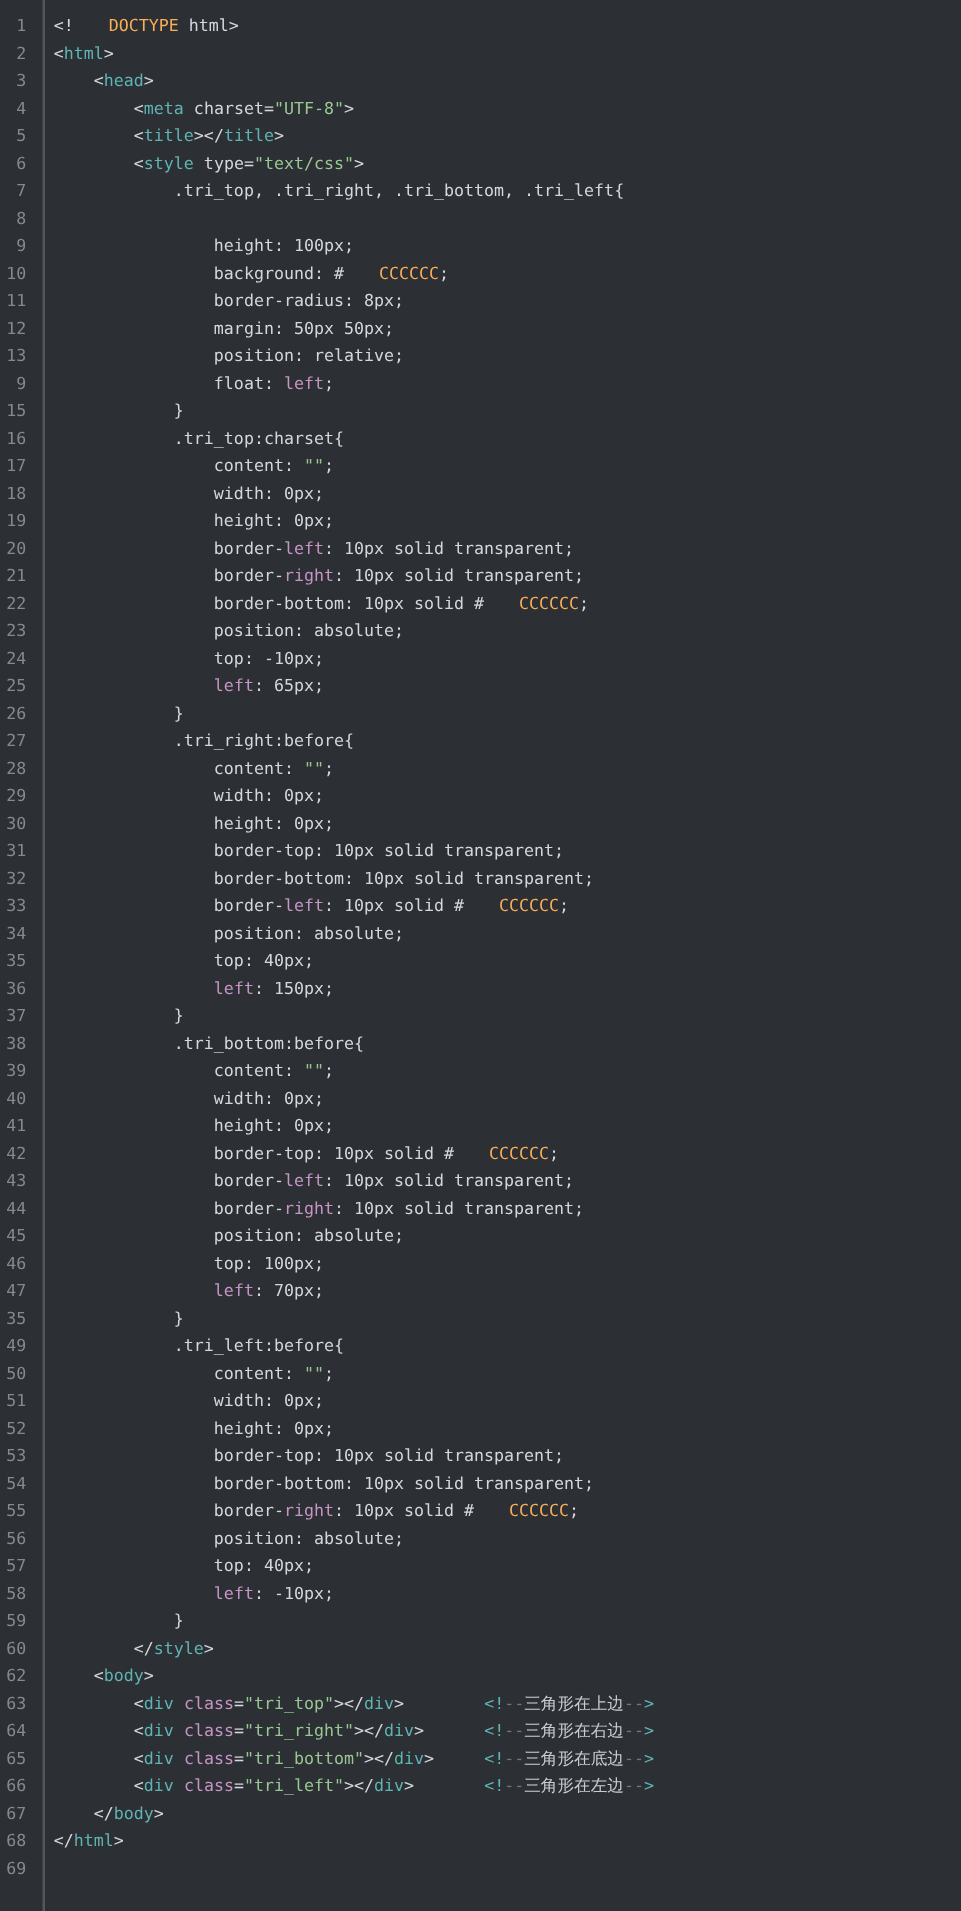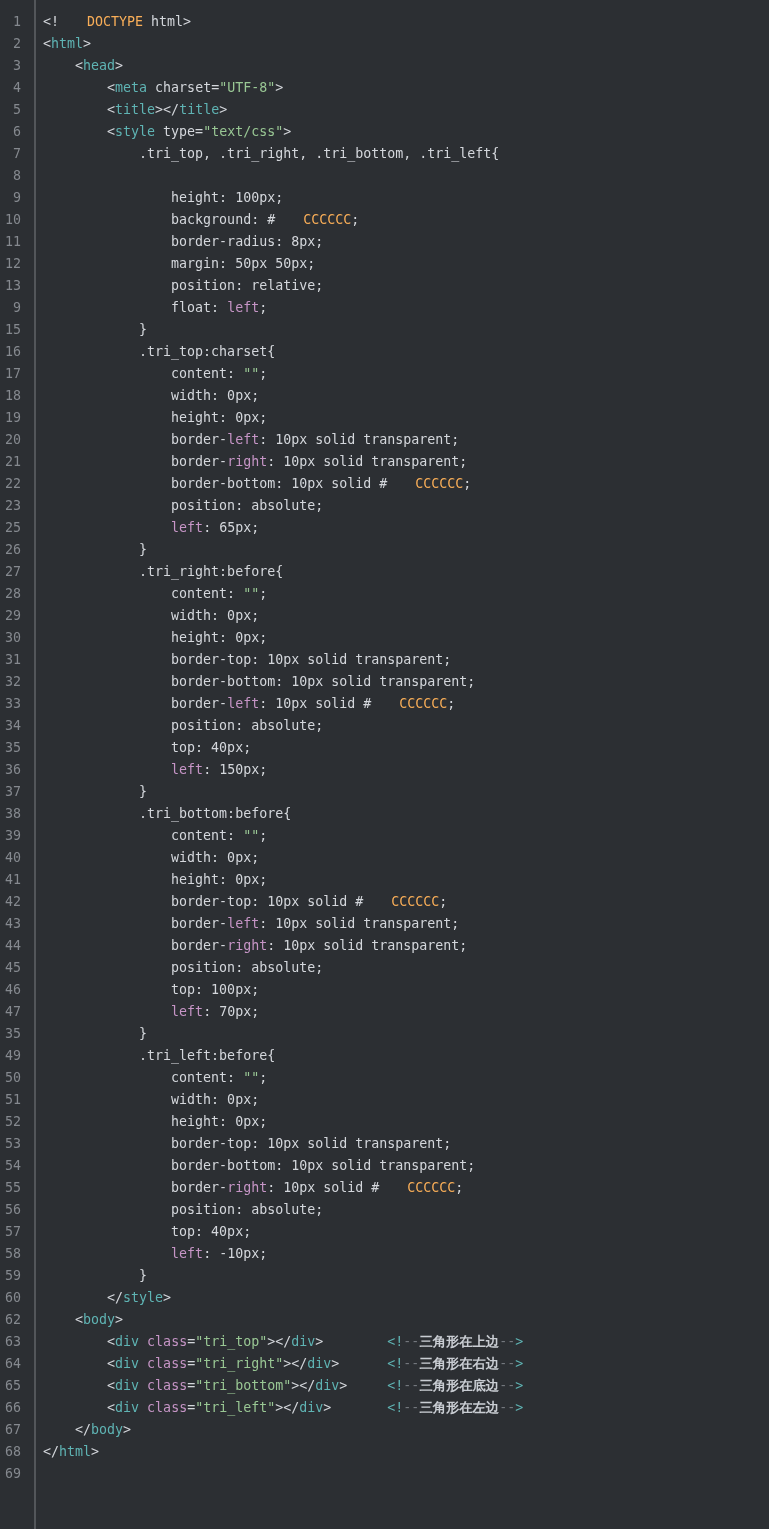--- a/index.html
+++ b/index.html
@@ -34,21 +34,21 @@
     padding-right: 13px;
     color: var(--c-ln, #85898f);
   }
   .code { margin-left: 9px; }
   .tok.w    { color: var(--c-default, #d4d7dc); }
   .tok.tag  { color: var(--c-tag, #5fb4b4); }
   .tok.str  { color: var(--c-string, #99c794); }
   .tok.orn  { color: var(--c-orange, #f9ae58); padding-left: 28px; }
   .tok.pur  { color: var(--c-purple, #c695c6); }
   .tok.cmt  { color: var(--c-comment-dash, #73777d); }
-  .tok.cmtx { color: var(--c-comment-text, #c9cdd3); font-weight: bold; }
+  .tok.cmtx { color: var(--c-comment-text, #c9cdd3); }
 </style>
 </head>
 <body>
 
 <div class="editor">
   <div class="gutter-divider"></div>
   <div id="lines-container">
       <div class="line"><span class="ln">1</span><span class="code"><span class="tok w">&lt;!</span><span class="tok orn">DOCTYPE</span><span class="tok w"> html&gt;</span></span></div>
       <div class="line"><span class="ln">2</span><span class="code"><span class="tok w">&lt;</span><span class="tok tag">html</span><span class="tok w">&gt;</span></span></div>
       <div class="line"><span class="ln">3</span><span class="code"><span class="tok w">    &lt;</span><span class="tok tag">head</span><span class="tok w">&gt;</span></span></div>
@@ -65,20 +65,21 @@
       <div class="line"><span class="ln">9</span><span class="code"><span class="tok w">                float: </span><span class="tok pur">left</span><span class="tok w">;</span></span></div>
       <div class="line"><span class="ln">15</span><span class="code"><span class="tok w">            }</span></span></div>
       <div class="line"><span class="ln">16</span><span class="code"><span class="tok w">            .tri_top:charset{</span></span></div>
       <div class="line"><span class="ln">17</span><span class="code"><span class="tok w">                content: </span><span class="tok str">""</span><span class="tok w">;</span></span></div>
       <div class="line"><span class="ln">18</span><span class="code"><span class="tok w">                width: 0px;</span></span></div>
       <div class="line"><span class="ln">19</span><span class="code"><span class="tok w">                height: 0px;</span></span></div>
       <div class="line"><span class="ln">20</span><span class="code"><span class="tok w">                border-</span><span class="tok pur">left</span><span class="tok w">: 10px solid transparent;</span></span></div>
       <div class="line"><span class="ln">21</span><span class="code"><span class="tok w">                border-</span><span class="tok pur">right</span><span class="tok w">: 10px solid transparent;</span></span></div>
       <div class="line"><span class="ln">22</span><span class="code"><span class="tok w">                border-bottom: 10px solid #</span><span class="tok orn">CCCCCC</span><span class="tok w">;</span></span></div>
       <div class="line"><span class="ln">23</span><span class="code"><span class="tok w">                position: absolute;</span></span></div>
+      <div class="line"><span class="ln">24</span><span class="code"><span class="tok w">                top: -10px;</span></span></div>
       <div class="line"><span class="ln">25</span><span class="code"><span class="tok w">                </span><span class="tok pur">left</span><span class="tok w">: 65px;</span></span></div>
       <div class="line"><span class="ln">26</span><span class="code"><span class="tok w">            }</span></span></div>
       <div class="line"><span class="ln">27</span><span class="code"><span class="tok w">            .tri_right:before{</span></span></div>
       <div class="line"><span class="ln">28</span><span class="code"><span class="tok w">                content: </span><span class="tok str">""</span><span class="tok w">;</span></span></div>
       <div class="line"><span class="ln">29</span><span class="code"><span class="tok w">                width: 0px;</span></span></div>
       <div class="line"><span class="ln">30</span><span class="code"><span class="tok w">                height: 0px;</span></span></div>
       <div class="line"><span class="ln">31</span><span class="code"><span class="tok w">                border-top: 10px solid transparent;</span></span></div>
       <div class="line"><span class="ln">32</span><span class="code"><span class="tok w">                border-bottom: 10px solid transparent;</span></span></div>
       <div class="line"><span class="ln">33</span><span class="code"><span class="tok w">                border-</span><span class="tok pur">left</span><span class="tok w">: 10px solid #</span><span class="tok orn">CCCCCC</span><span class="tok w">;</span></span></div>
       <div class="line"><span class="ln">34</span><span class="code"><span class="tok w">                position: absolute;</span></span></div>

